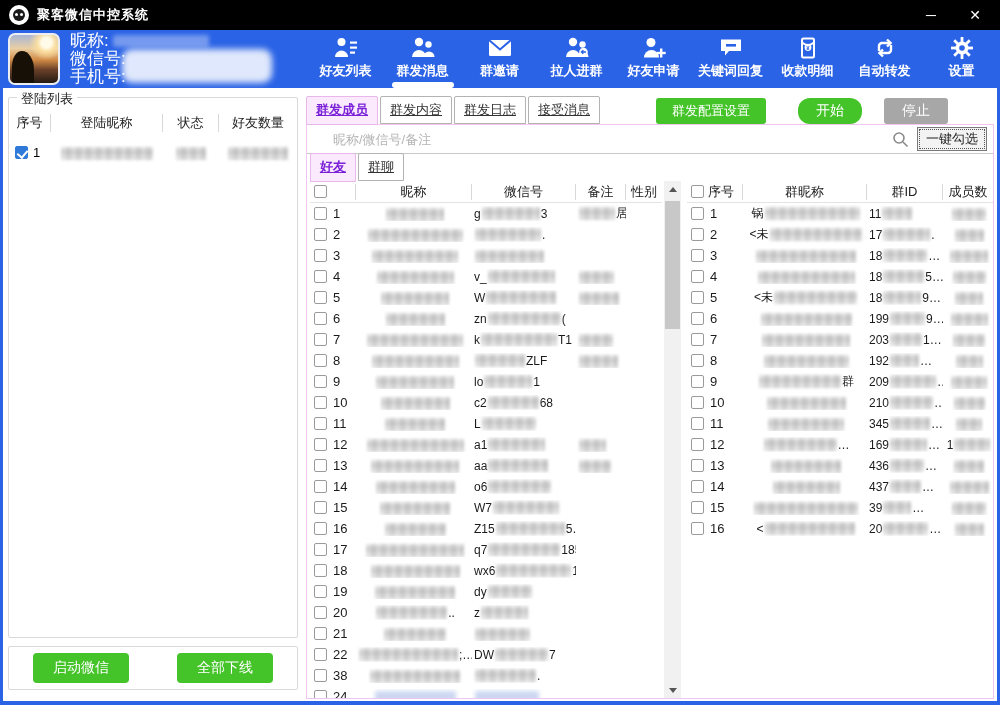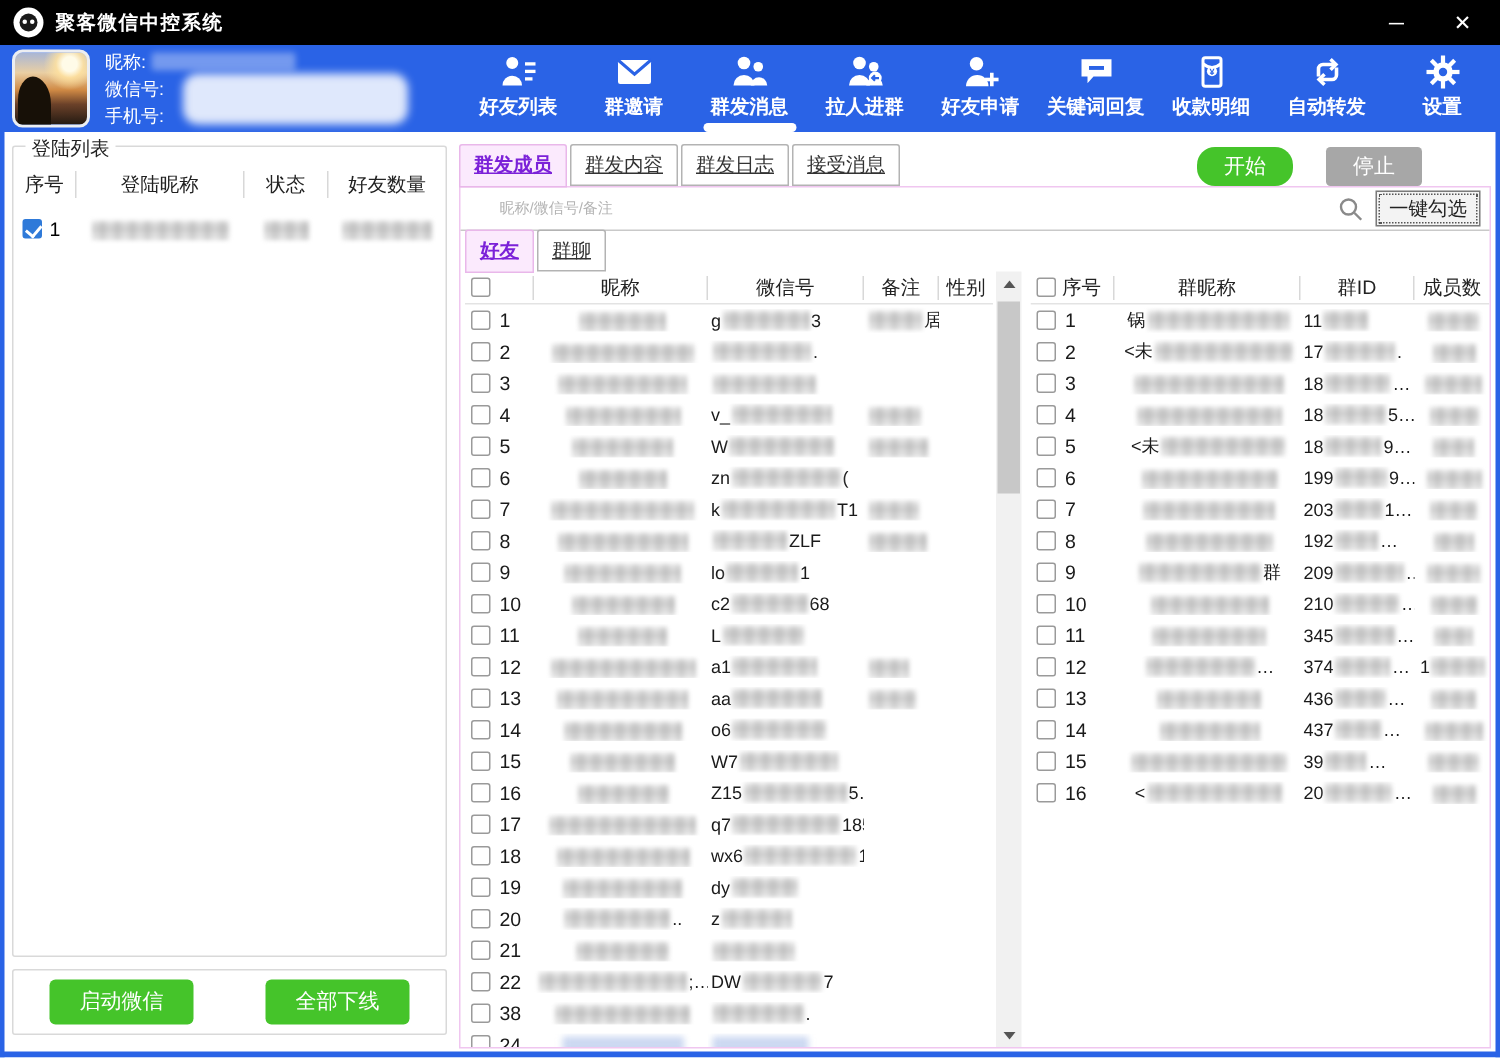--- a/index.html
+++ b/index.html
@@ -17,21 +17,21 @@
   .app-title{font-size:13px;font-weight:bold;letter-spacing:1px;}
   .win-btn{position:absolute;top:0;width:34px;height:30px;color:#fff;display:flex;align-items:center;justify-content:center;font-size:14px;cursor:pointer;}
   .win-min{right:52px;} .win-close{right:8px;}
 
   .header{height:58px;background:var(--blue);display:flex;align-items:center;position:relative;color:#fff;}
   .avatar{width:52px;height:52px;margin:0 10px 0 8px;border:2px solid #eceef2;border-radius:7px;flex:0 0 auto;position:relative;overflow:hidden;
     background:
       radial-gradient(circle at 76% 16%, #fffbe8 0 9%, rgba(255,226,160,.85) 17%, rgba(255,200,120,0) 32%),
       linear-gradient(180deg,#a8b6d6 0%,#e9cfa4 28%,#d08a45 52%,#6b4129 72%,#241a12 100%);}
   .avatar::after{content:"";position:absolute;left:2px;bottom:-2px;width:22px;height:34px;background:#171007;border-radius:45% 55% 0 0;}
-  .userinfo{position:relative;font-size:12px;line-height:18px;width:230px;}
+  .userinfo{position:relative;font-size:17px;line-height:18px;width:230px;}
   .userinfo .row{display:flex;align-items:center;height:18px;}
   .ub{display:inline-block;height:12px;margin-left:4px;border-radius:2px;background:rgba(255,255,255,.35);filter:blur(2px);}
   .bigblob{position:absolute;left:52px;top:17px;width:150px;height:34px;border-radius:10px;background:rgba(255,255,255,.85);filter:blur(3px);}
   .nav{display:flex;margin-left:auto;height:58px;align-items:flex-start;}
   .nav-item{width:77px;height:58px;display:flex;flex-direction:column;align-items:center;justify-content:flex-start;position:relative;cursor:pointer;}
   .nav-item svg{margin-top:5px;}
   .nav-label{font-size:13px;font-weight:bold;margin-top:1px;white-space:nowrap;}
   .nav-ind{position:absolute;bottom:0;left:50%;transform:translateX(-50%);width:62px;height:6px;border-radius:3px;background:#fff;}
 
   .content{height:617px;border:3px solid var(--blue);border-top:none;border-bottom-width:4px;display:flex;background:#fff;}
@@ -51,21 +51,21 @@
 
   .main-panel{flex:1;display:flex;flex-direction:column;padding:10px 3px 2px 3px;min-width:0;}
   .tabs-row{display:flex;align-items:flex-end;height:26px;position:relative;z-index:2;}
   .tab{font-size:13px;padding:4px 9px;border:1px solid #b3b3b3;background:#fff;color:#333;margin-right:2px;cursor:pointer;border-radius:2px 2px 0 0;text-decoration:underline;}
   .tab.active{background:var(--tabpink-bg);border-color:var(--tabpink-bd);color:var(--tab-purple);font-weight:bold;margin-bottom:-1px;padding-bottom:5px;}
   .cfg-btn{margin-left:54px;background:var(--green);color:#fff;border:none;border-radius:3px;font-size:13px;padding:4px 16px;align-self:center;cursor:pointer;font-family:inherit;}
   .start-btn{margin-left:auto;align-self:center;padding:4px 18px;border-radius:12px;}
   .stop-btn{margin-left:22px;margin-right:46px;align-self:center;}
   .tab-panel{flex:1;border:1px solid var(--panel-bd);display:flex;flex-direction:column;min-height:0;}
   .search-row{height:29px;display:flex;align-items:center;border-bottom:1px solid #c9c9c9;padding:0 6px;}
-  .search-input{flex:1;border:none;outline:none;font-size:10px;color:#333;font-family:inherit;padding-left:20px;}
+  .search-input{flex:1;border:none;outline:none;font-size:13px;color:#333;font-family:inherit;padding-left:20px;}
   .search-input::placeholder{color:#b4b4b4;}
   .onekey-btn{margin-left:8px;background:#f3f3f3;border:1px solid #7a7a7a;outline:1px dotted #555;outline-offset:-3px;font-size:13px;padding:2px 8px;cursor:pointer;font-family:inherit;color:#222;}
   .subtabs-row{height:27px;display:flex;align-items:flex-end;padding-left:3px;}
   .hint{font-size:13px;color:#4343ea;margin:0 0 4px 16px;}
   .tables-row{flex:1;display:flex;min-height:0;padding-left:3px;}
   .tbl{display:flex;flex-direction:column;overflow:hidden;}
   .tbl-friends{width:352px;flex:0 0 auto;}
   .tbl-groups{flex:1;margin-left:6px;min-width:0;}
   .thead{display:grid;height:22px;align-items:center;font-size:13px;color:#222;text-align:center;border-bottom:1px solid #e3e3e3;}
   .thead .hc{border-right:1px solid #d8d8d8;height:16px;line-height:16px;overflow:hidden;white-space:nowrap;}
@@ -121,36 +121,36 @@
             <path d="M2,22 a6.5,6.5 0 0 1 13,0 z"></path>
             <rect x="17" y="6.5" width="7" height="2.2"></rect>
             <rect x="17" y="11.5" width="7" height="2.2"></rect>
             <rect x="17" y="16.5" width="5" height="2.2"></rect>
           </g>
         </svg>
         <span class="nav-label">好友列表</span>
       </div>
       <div class="nav-item">
         <svg width="26" height="26" viewBox="0 0 26 26">
-          <rect x="2" y="5" width="22" height="16" rx="1.5" fill="#fff"></rect>
-          <path d="M2,5 L13,14.5 L24,5" stroke="#2a63e6" stroke-width="2" fill="none"></path>
-        </svg>
-        <span class="nav-label">群邀请</span>
-      </div>
-      <div class="nav-item">
-        <svg width="26" height="26" viewBox="0 0 26 26">
           <g fill="#fff">
             <circle cx="9" cy="7" r="4.2"></circle>
             <path d="M2,22 a7,7 0 0 1 14,0 z"></path>
             <circle cx="18.5" cy="9.5" r="3.2"></circle>
             <path d="M13.5,22 a5.5,5.5 0 0 1 11,0 z"></path>
           </g>
         </svg>
         <span class="nav-label">群发消息</span>
         <span class="nav-ind"></span>
+      </div>
+      <div class="nav-item">
+        <svg width="26" height="26" viewBox="0 0 26 26">
+          <rect x="2" y="5" width="22" height="16" rx="1.5" fill="#fff"></rect>
+          <path d="M2,5 L13,14.5 L24,5" stroke="#2a63e6" stroke-width="2" fill="none"></path>
+        </svg>
+        <span class="nav-label">群邀请</span>
       </div>
       <div class="nav-item">
         <svg width="26" height="26" viewBox="0 0 26 26">
           <g fill="#fff">
             <circle cx="9" cy="7" r="4.2"></circle>
             <path d="M2,22 a7,7 0 0 1 14,0 z"></path>
             <circle cx="18.5" cy="9.5" r="3.2"></circle>
             <path d="M13.5,22 a5.5,5.5 0 0 1 11,0 z"></path>
           </g>
           <circle cx="19.5" cy="17" r="4.3" fill="#fff"></circle>
@@ -242,20 +242,21 @@
   </div>
 
   <div class="main-panel">
     <div class="tabs-row">
       <span id="tabs" style="display: flex; align-items: flex-end;">
           <span class="tab active">群发成员</span>
           <span class="tab">群发内容</span>
           <span class="tab">群发日志</span>
           <span class="tab">接受消息</span>
         </span>
+      <button class="cfg-btn">群发配置设置</button>
       <button class="btn-green start-btn">开始</button>
       <button class="btn-gray stop-btn">停止</button>
     </div>
 
     <div class="tab-panel">
       <div class="search-row">
         <input class="search-input" placeholder="昵称/微信号/备注" style="">
         <svg width="17" height="17" viewBox="0 0 17 17">
           <circle cx="7" cy="7" r="5" fill="none" stroke="#8a8a8a" stroke-width="1.6"></circle>
           <line x1="11" y1="11" x2="15.5" y2="15.5" stroke="#8a8a8a" stroke-width="1.6"></line>
@@ -642,21 +643,21 @@
                 <span class="cell" style="text-align: center;"><span class="bb" style="width: 76px;"></span></span>
                 <span class="cell"><span class="frag">345</span><span class="bb" style="width: 40px;"></span><span class="frag">…</span></span>
                 <span class="cell" style="text-align: center;"><span class="bb" style="width: 26px;"></span></span>
               </div>
               <div class="trow gcols2">
                 <span class="selcell">
                   <span class="cb"></span>
                   <span>12</span>
                 </span>
                 <span class="cell" style="text-align: center;"><span class="bb" style="width: 73px;"></span><span class="frag">…</span></span>
-                <span class="cell"><span class="frag">374</span><span class="bb" style="width: 37px;"></span><span class="frag">…</span></span>
+                <span class="cell"><span class="frag">169</span><span class="bb" style="width: 37px;"></span><span class="frag">…</span></span>
                 <span class="cell" style="text-align: center;"><span class="frag">1</span><span class="bb" style="width: 36px;"></span></span>
               </div>
               <div class="trow gcols2">
                 <span class="selcell">
                   <span class="cb"></span>
                   <span>13</span>
                 </span>
                 <span class="cell" style="text-align: center;"><span class="bb" style="width: 70px;"></span></span>
                 <span class="cell"><span class="frag">436</span><span class="bb" style="width: 34px;"></span><span class="frag">…</span></span>
                 <span class="cell" style="text-align: center;"><span class="bb" style="width: 30px;"></span></span>

